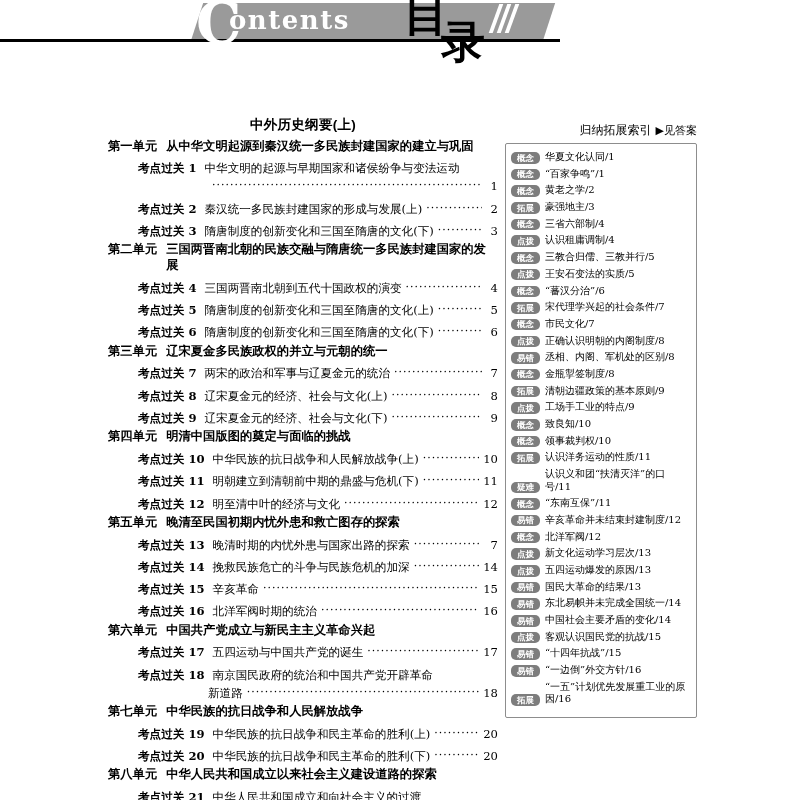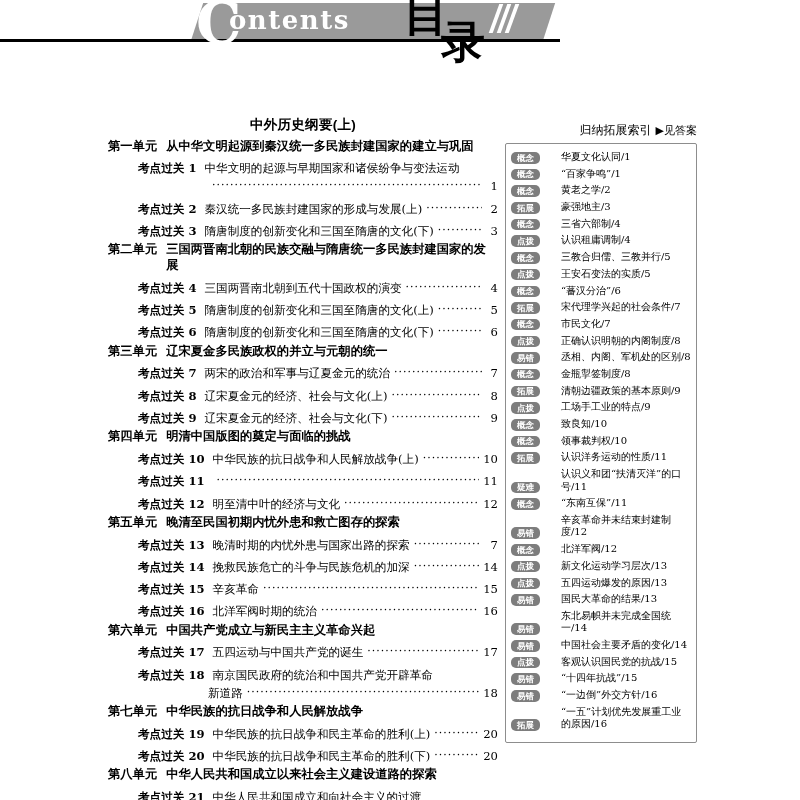--- a/index.html
+++ b/index.html
@@ -177,21 +177,21 @@
     font-weight:bold;
     font-family:"DejaVu Sans","Liberation Sans",sans-serif;
     border-radius:5px;
     padding:1.5px 3px 1.5px 3px;
     letter-spacing:0px;
     line-height:1;
     min-width:23px;
     text-align:center;
   }
   .side-text{
-    margin-left:21px;
+    margin-left:5px;
     font-family:"DejaVu Serif","Liberation Serif",serif;
     font-size:10px;
     padding-top:1px;
   }
 </style>
 </head>
 <body>
 
 <div class="banner">
   <div class="banner-bar"></div>
@@ -304,20 +304,21 @@
         <span class="e-no">考点过关 10</span>
         <span class="e-body">
           <span class="e-title">中华民族的抗日战争和人民解放战争(上)</span>
           <span class="dots">················································································</span>
           <span class="e-page">10</span>
         </span>
       </div>
       <div class="entry">
         <span class="e-no">考点过关 11</span>
         <span class="e-body">
+          <span class="e-title">明朝建立到清朝前中期的鼎盛与危机(下)</span>
           <span class="dots">················································································</span>
           <span class="e-page">11</span>
         </span>
       </div>
       <div class="entry">
         <span class="e-no">考点过关 12</span>
         <span class="e-body">
           <span class="e-title">明至清中叶的经济与文化</span>
           <span class="dots">················································································</span>
           <span class="e-page">12</span>

